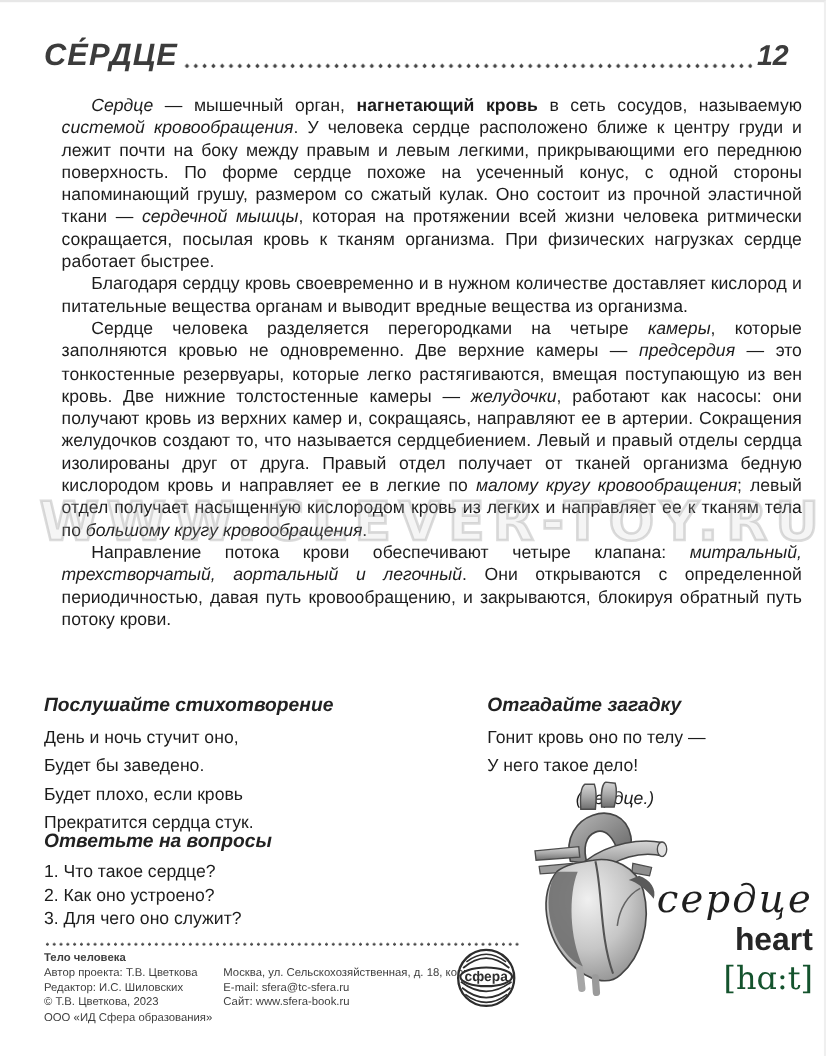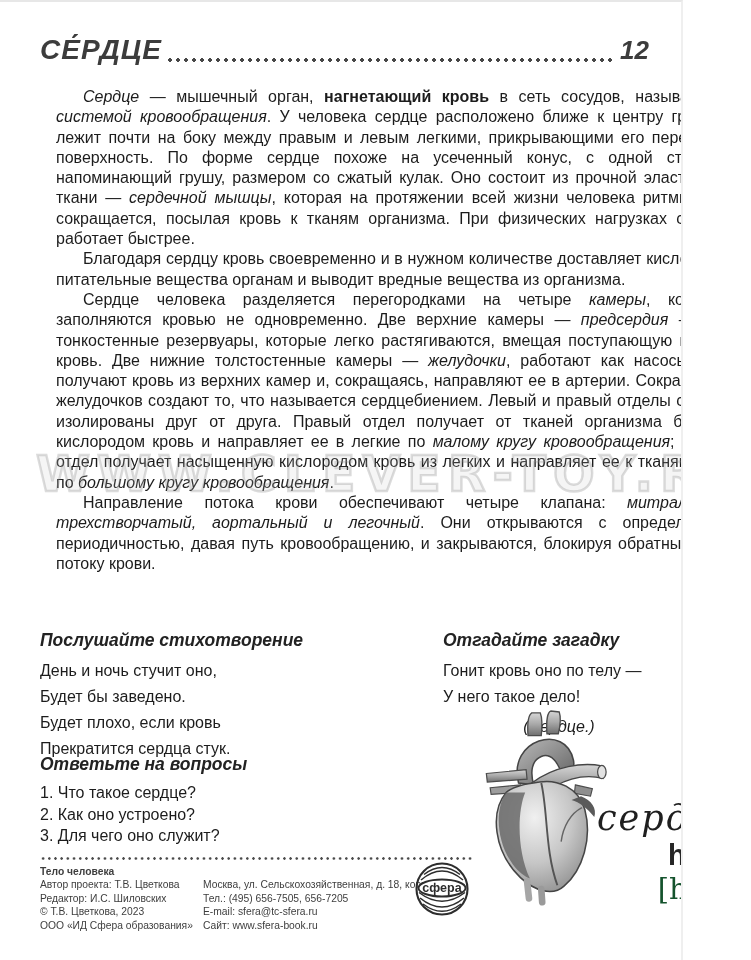--- a/index.html
+++ b/index.html
@@ -1,19 +1,19 @@
 <!DOCTYPE html>
 <html lang="ru"><head>
 <meta charset="utf-8">
 <style>
   * { margin: 0; padding: 0; box-sizing: border-box; }
   html, body { background: #ffffff; }
   .page {
     position: relative;
-    width: 683px;
+    width: 751px;
     height: 960px;
     background: #ffffff;
     overflow: hidden;
     font-family: "Liberation Sans", sans-serif;
     color: #1c1c1c;
     border-top: 2px solid #e7e7e7;
     border-right: 2px solid #efefef;
   }
 
   
@@ -224,21 +224,20 @@
     <div class="footer-cols">
       <div class="footer-col1">
         <div class="footer-series">Тело человека</div>
         <div>Автор проекта: Т.В. Цветкова</div>
         <div>Редактор: И.С. Шиловских</div>
         <div>© Т.В. Цветкова, 2023</div>
         <div>ООО «ИД Сфера образования»</div>
       </div>
       <div class="footer-col2">
         <div>Москва, ул. Сельскохозяйственная, д. 18, корп. 3</div>
-        <div>Тел.: (495) 656-7505, 656-7205</div>
         <div>E-mail: sfera@tc-sfera.ru</div>
         <div>Сайт: www.sfera-book.ru</div>
       </div>
     </div>
   </div>
 
   <svg class="logo" viewBox="0 0 58 58">
     <circle cx="29" cy="29" r="25.5" fill="none" stroke="#2d2d2d" stroke-width="2.1"></circle>
     <path d="M8,20 Q29,2 50,20" fill="none" stroke="#2d2d2d" stroke-width="1.6"></path>
     <path d="M11,14.5 Q29,0.5 47,14.5" fill="none" stroke="#2d2d2d" stroke-width="1.4"></path>

